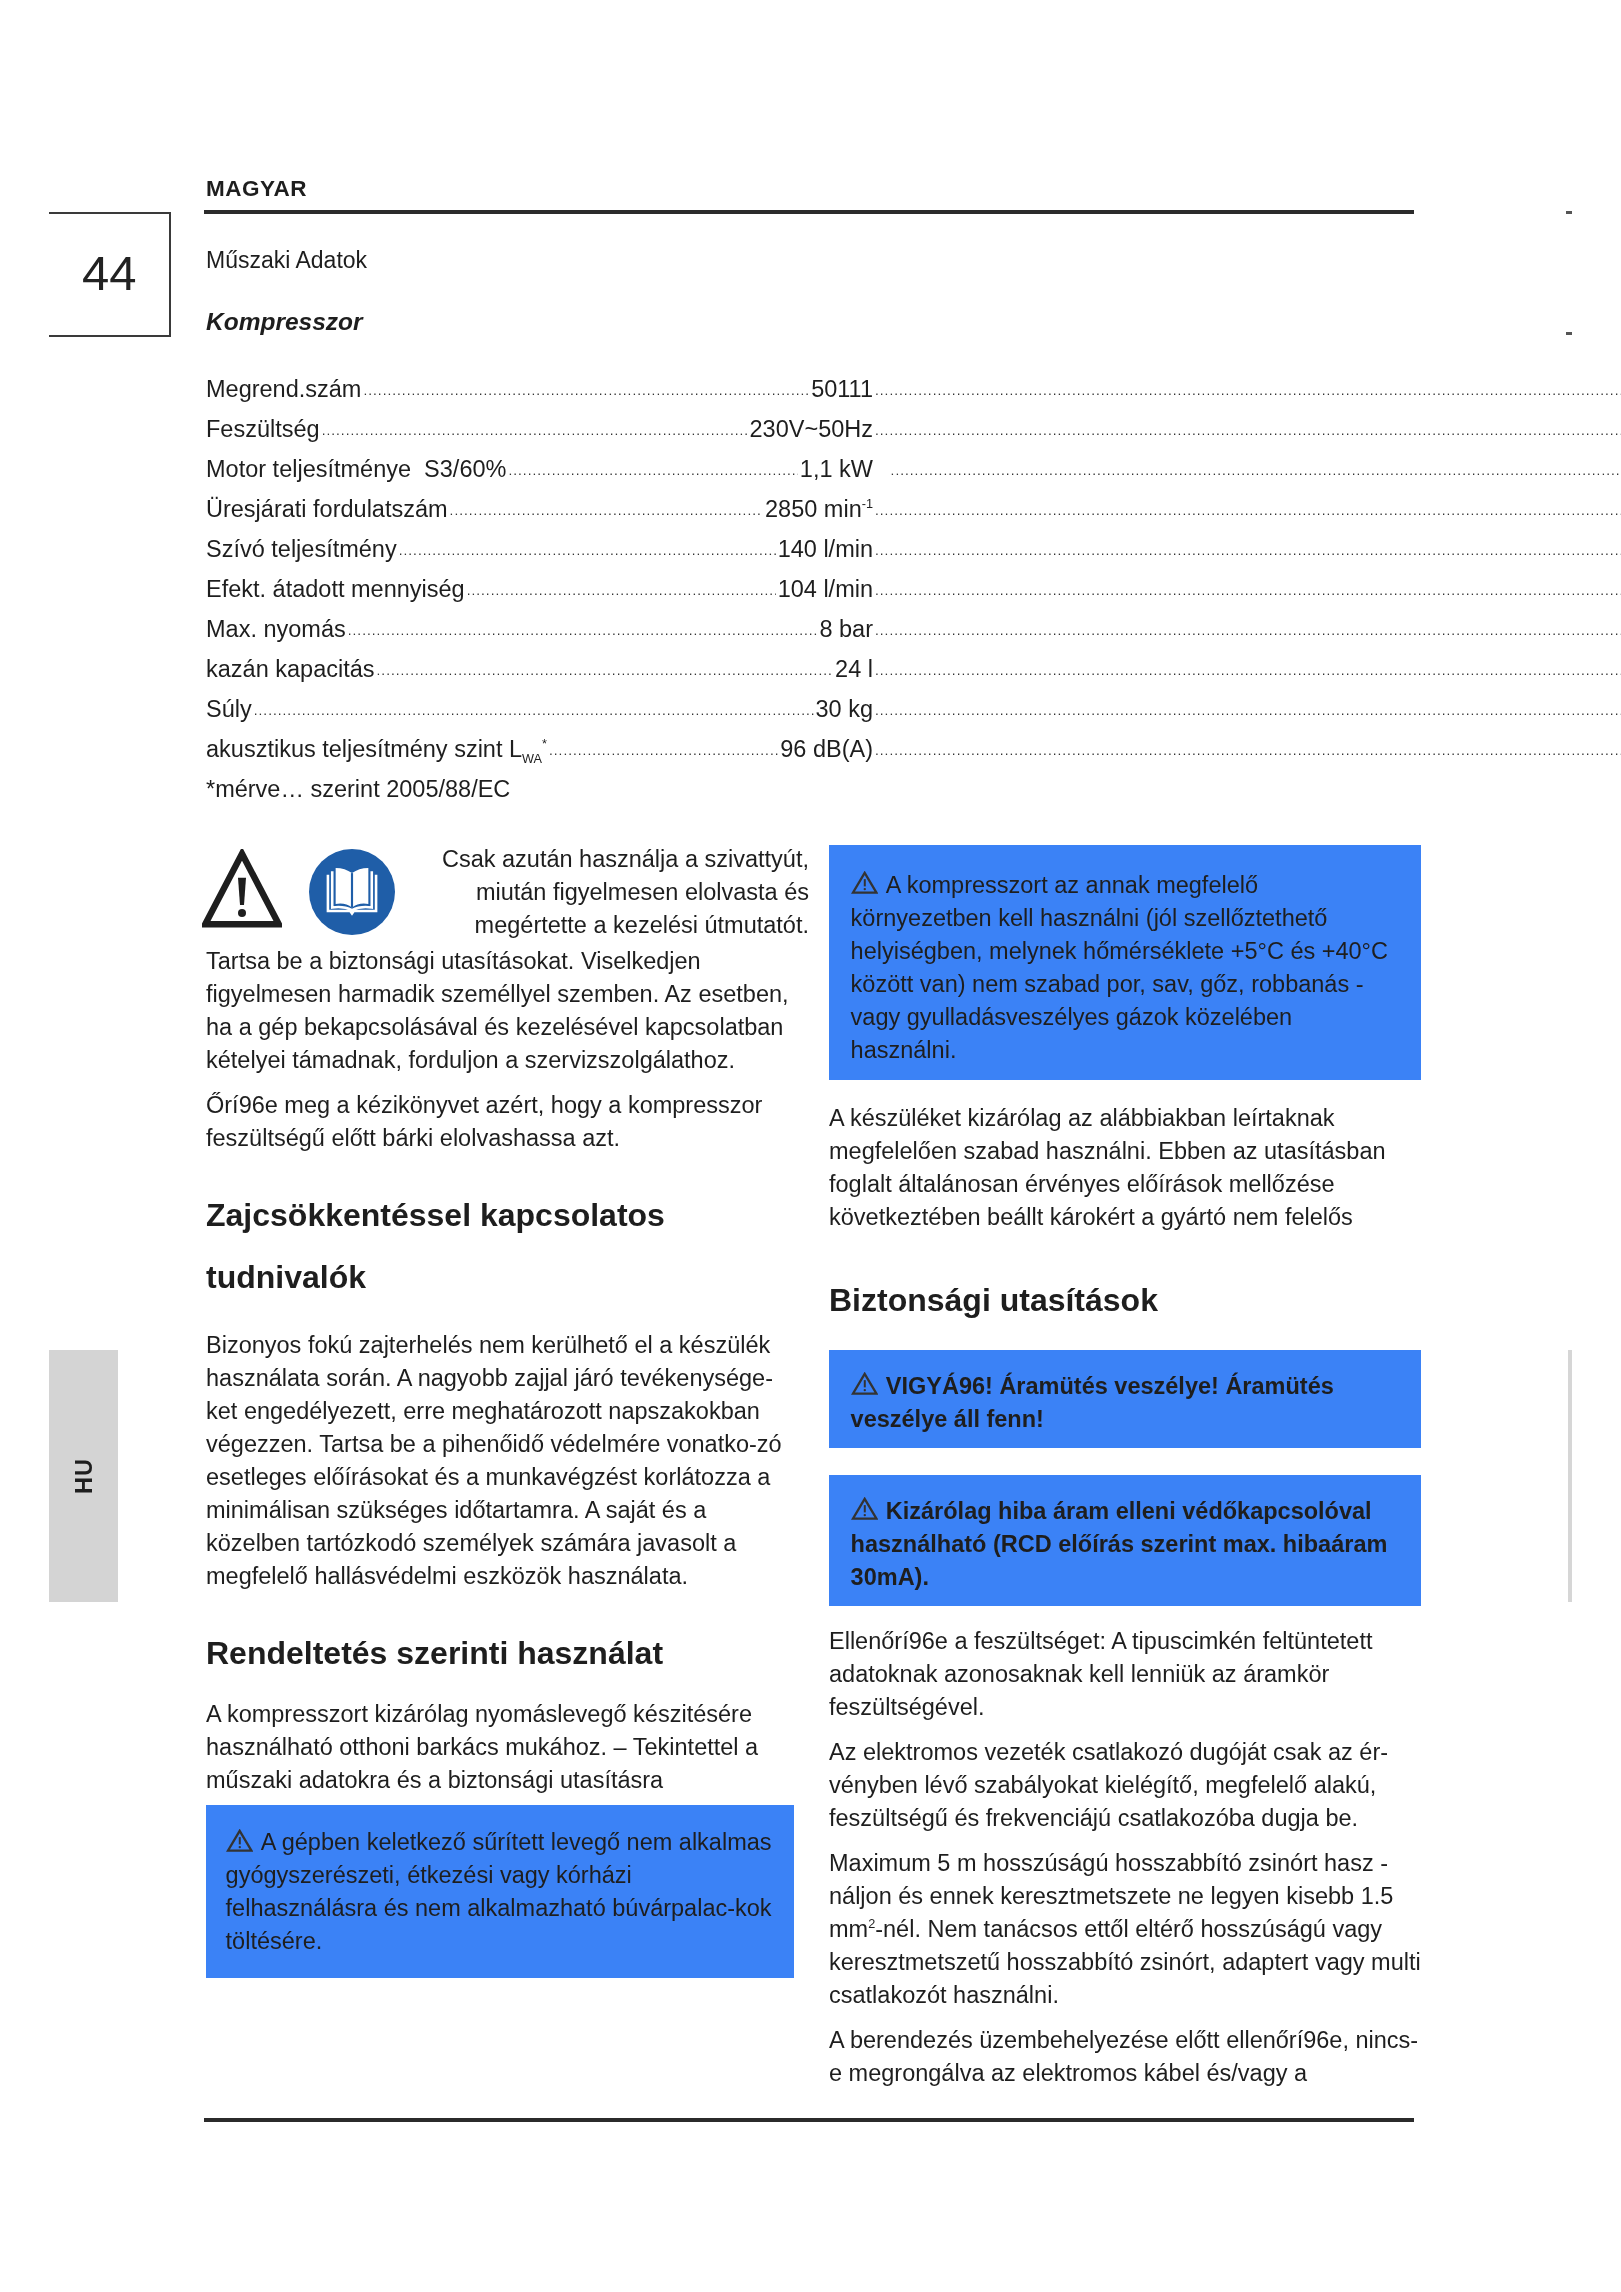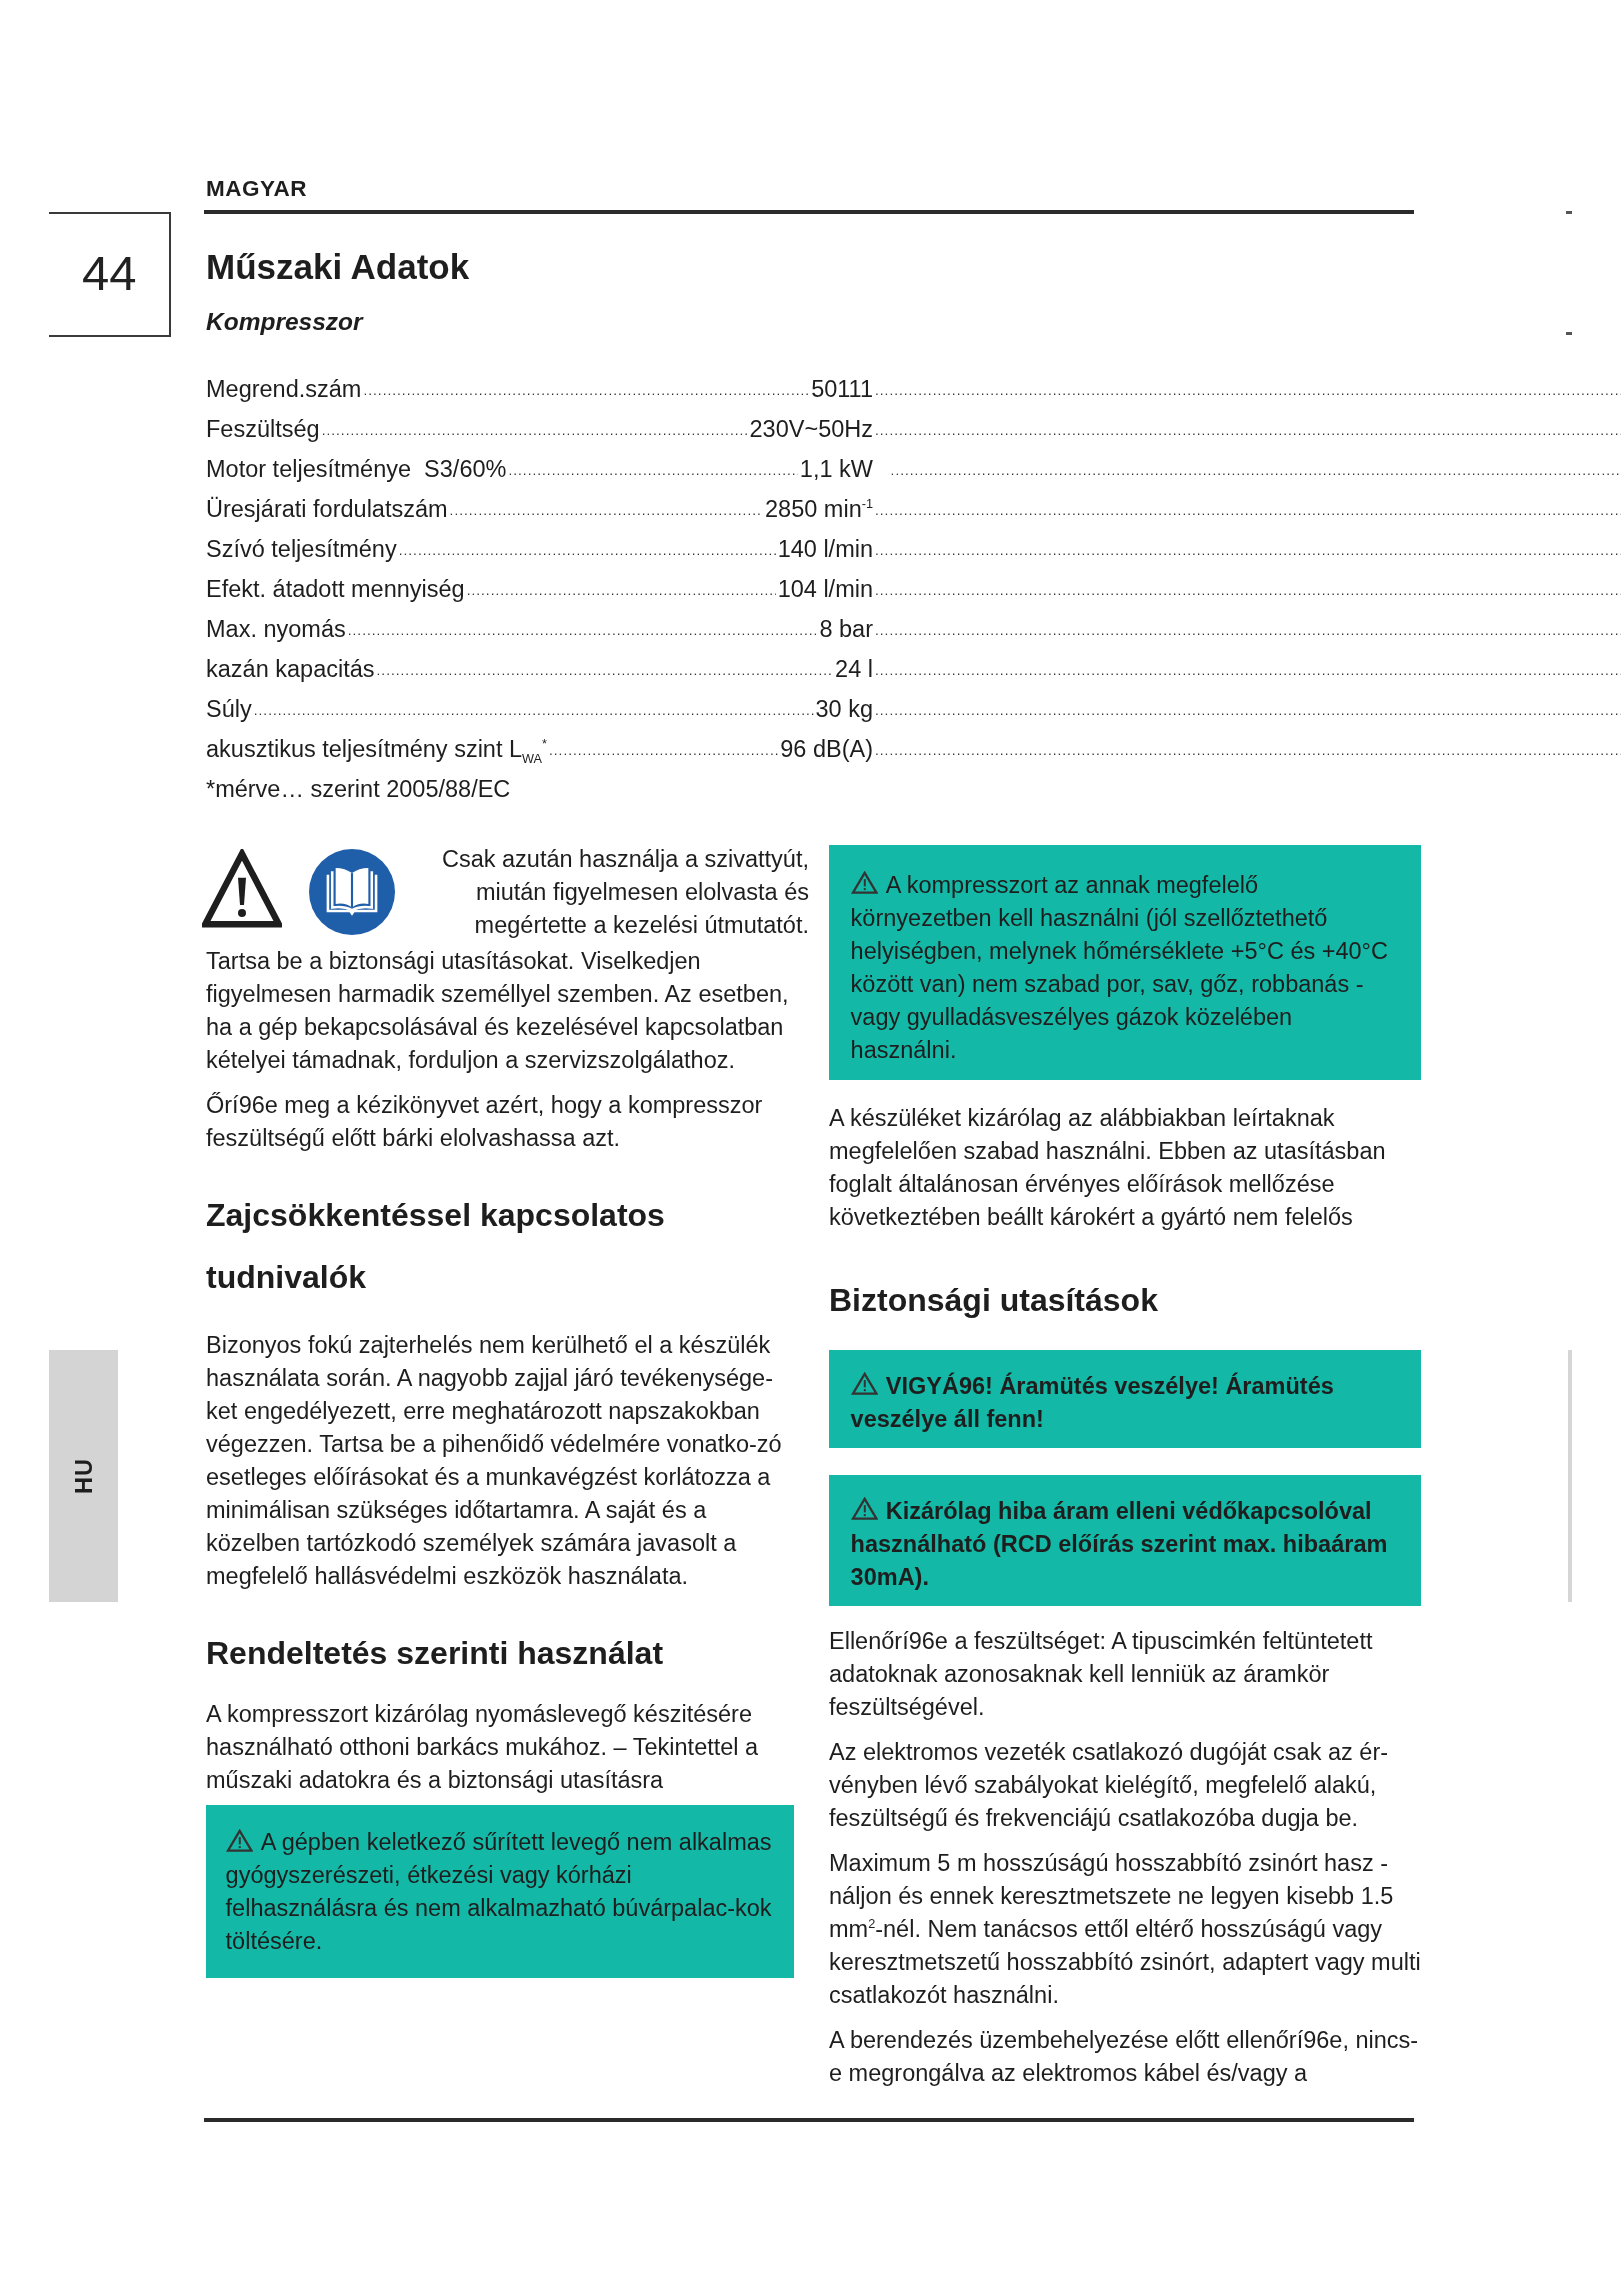--- a/index.html
+++ b/index.html
@@ -10,21 +10,21 @@
   }
   .abs { position: absolute; }
 
   
   .lang-label { left: 206px; top: 176px; font-size: 22.5px; font-weight: bold; letter-spacing: 0.5px; }
   .header-rule { left: 204px; top: 210px; width: 1210px; height: 3.9px; background: #2b2b2b; }
   .page-box { left: 49px; top: 212px; width: 120px; height: 121px; border-top: 2px solid #3a3a3a; border-right: 2px solid #3a3a3a; border-bottom: 2px solid #3a3a3a; }
   .page-num { left: 82px; top: 245px; font-size: 49px; font-weight: normal; color: #222; }
   .edge-tick { width: 5.9px; height: 2.9px; background: #555; }
 
-  .title { left: 206px; top: 247px; font-size: 35px; font-weight: bold; }
+  .title { left: 206px; top: 247px; font-size: 23px; font-weight: normal; }
   .subtitle { left: 206px; top: 308px; font-size: 24.5px; font-weight: bold; font-style: italic; }
 
   
   .spec { left: 206px; top: 369px; width: 1218px; font-size: 23.5px; line-height: 40px; }
   .spec-row { display: flex; align-items: baseline; white-space: nowrap; height: 40px; }
   .spec-label { flex: none; }
   .dots { flex: 1 1 auto; overflow: hidden; color: #333; font-size: 13.7px; letter-spacing: 1px; margin: 0 2px; position: relative; top: -2px; }
   .dots::before { content: "................................................................................................................................................................................................................................................................................"; }
   .v1 { flex: none; }
   .col1 { display: flex; align-items: baseline; width: 667px; flex: none; }
@@ -39,21 +39,21 @@
   p { margin: 0; }
   .mb { margin-bottom: 11.8px; }
 
   .icons-row { position: relative; height: 98px; }
   .warn-big { position: absolute; left: -3.9px; top: 0; width: 80px; height: 80px; }
   .book-icon { position: absolute; left: 103px; top: 0; width: 86px; height: 86px; border-radius: 50%; background: #1f5ea8; }
   .intro-lines { position: absolute; left: 211px; top: -5.9px; width: 392px; text-align: right; }
 
   h2 { font-size: 32px; font-weight: bold; margin: 0; line-height: 62px; }
 
-  .gray-box { background: #14b8a6; padding: 21.6px 21.6px 13.7px 21.6px; }
+  .gray-box { background: #3b82f6; padding: 21.6px 21.6px 13.7px 21.6px; }
   .gray-box.bold { font-weight: bold; }
   .tri-sm { display: inline-block; width: 27.4px; height: 23.5px; vertical-align: -2px; margin-right: 7.8px; }
 
   .hu-tab { left: 49px; top: 1350px; width: 69px; height: 252px; background: #d4d4d4; }
   .hu-text { position: absolute; left: 50%; top: 50%; transform: translate(-50%,-50%) rotate(-90deg); font-size: 23.5px; font-weight: bold; letter-spacing: 1px; color: #1e1e1e; }
   .right-strip { left: 1568px; top: 1350px; width: 3.9px; height: 252px; background: #d6d6d6; }
 
   .bottom-rule { left: 204px; top: 2118px; width: 1210px; height: 3.9px; background: #2b2b2b; }
 </style>
 </head>

